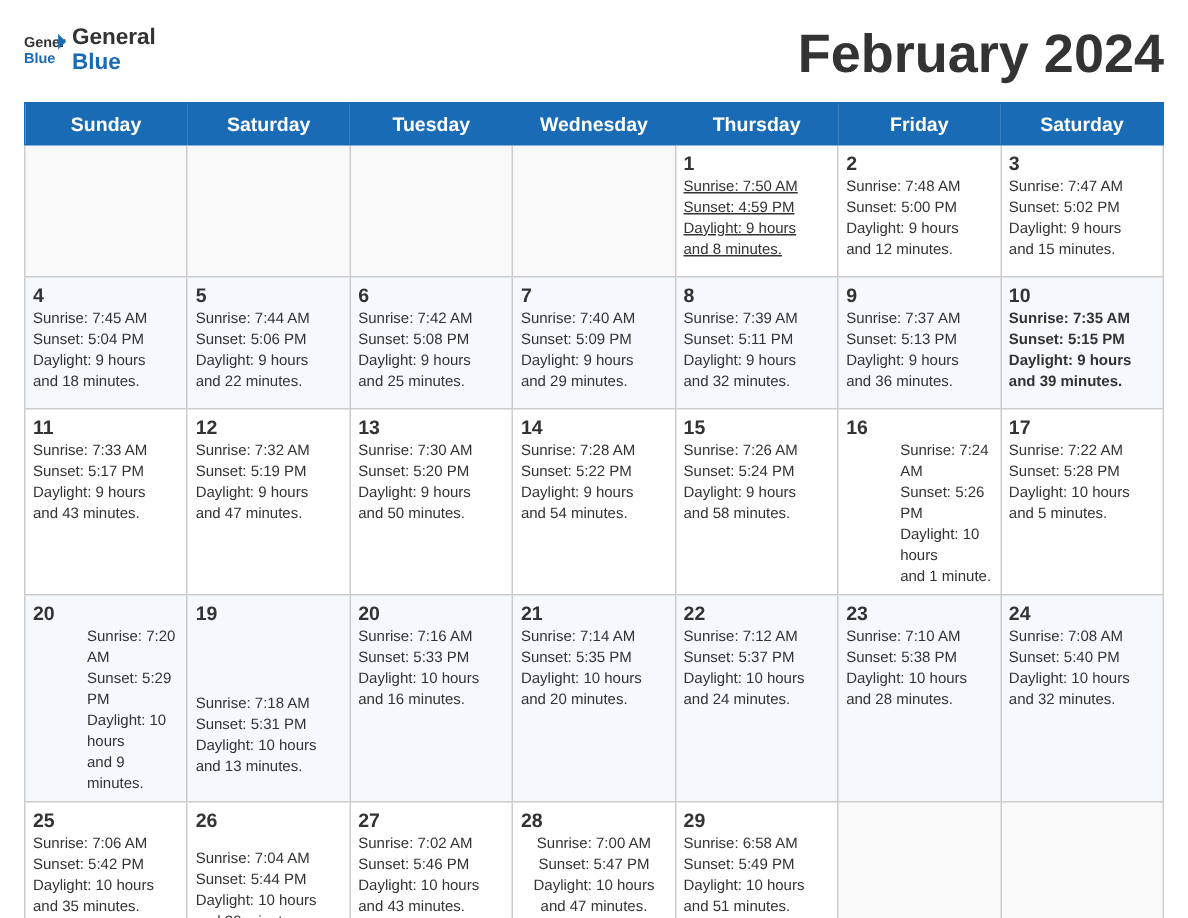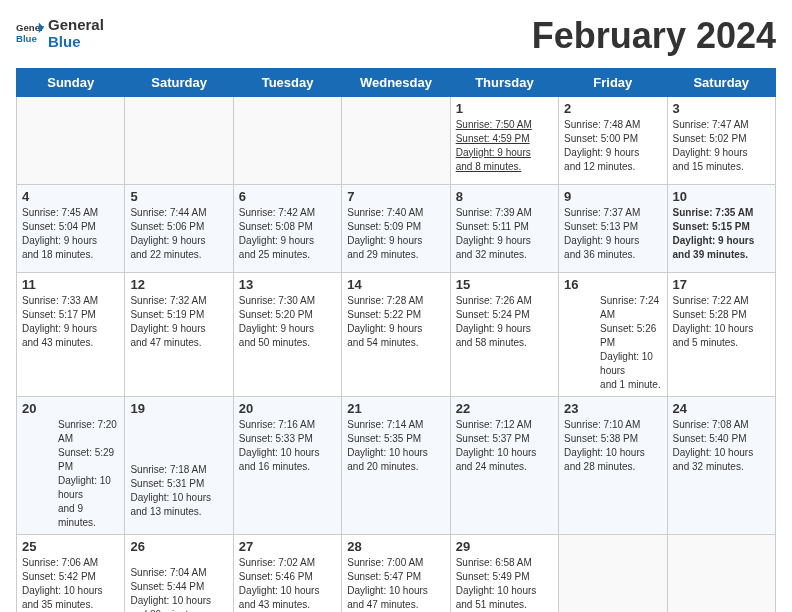--- a/index.html
+++ b/index.html
@@ -311,21 +311,21 @@
         </td>
         <td>
           <span class="day-number">27</span>
           <div class="cell-content" style="white-space: pre-line;">Sunrise: 7:02 AM
 Sunset: 5:46 PM
 Daylight: 10 hours
 and 43 minutes.</div>
         </td>
         <td>
           <span class="day-number">28</span>
-          <div class="cell-content" style="white-space: pre-line;">Sunrise: 7:00 AM
+          <div class="cell-content" style="white-space: pre-line; text-align: center;">Sunrise: 7:00 AM
 Sunset: 5:47 PM
 Daylight: 10 hours
 and 47 minutes.</div>
         </td>
         <td>
           <span class="day-number">29</span>
           <div class="cell-content" style="white-space: pre-line;">Sunrise: 6:58 AM
 Sunset: 5:49 PM
 Daylight: 10 hours
 and 51 minutes.</div>

